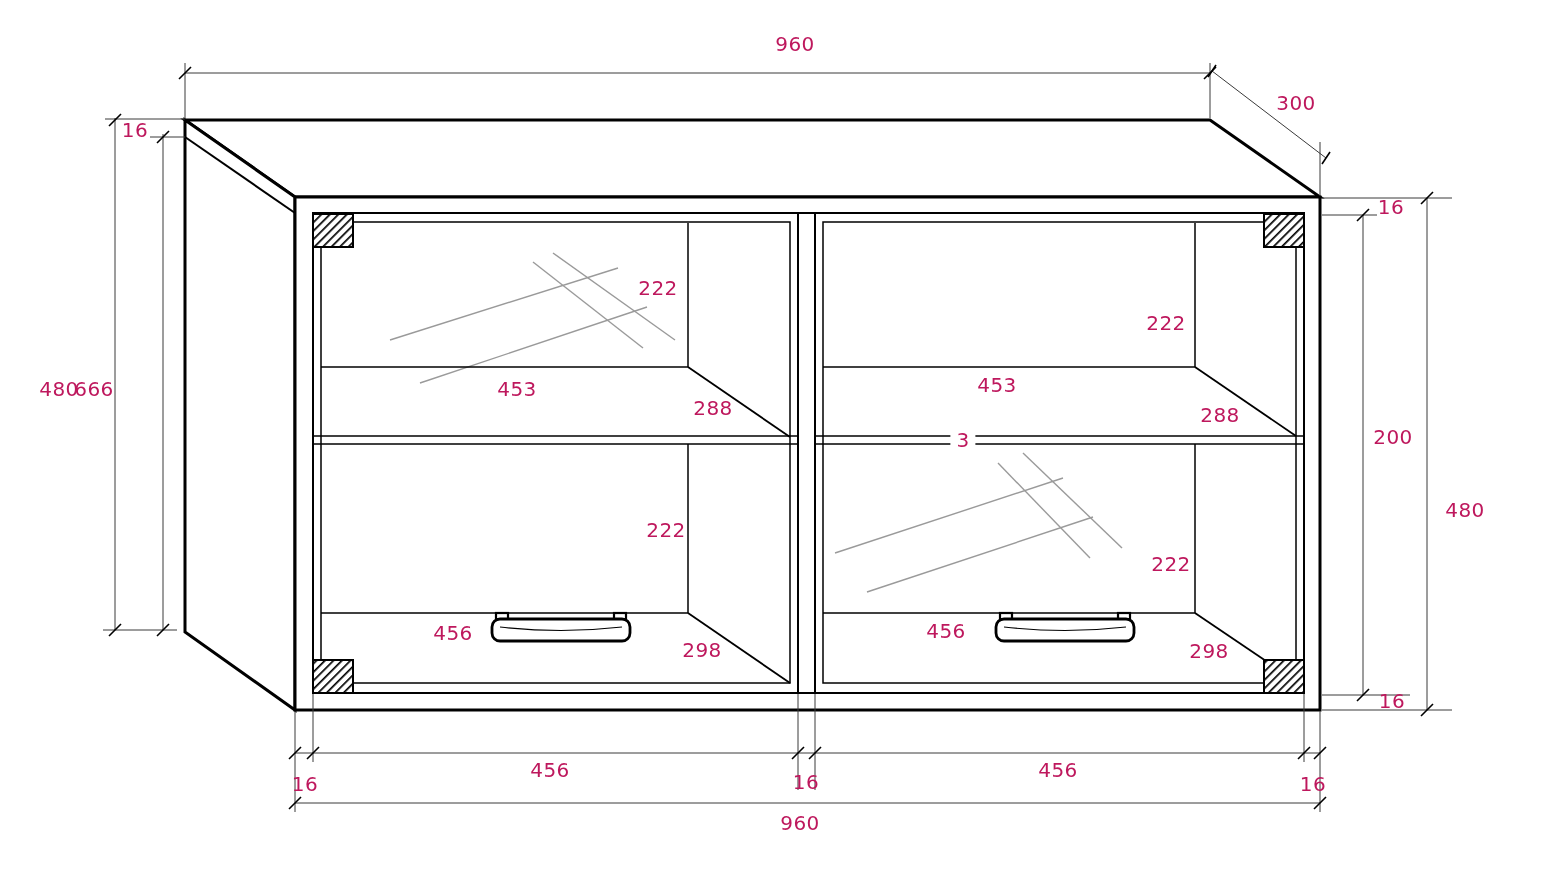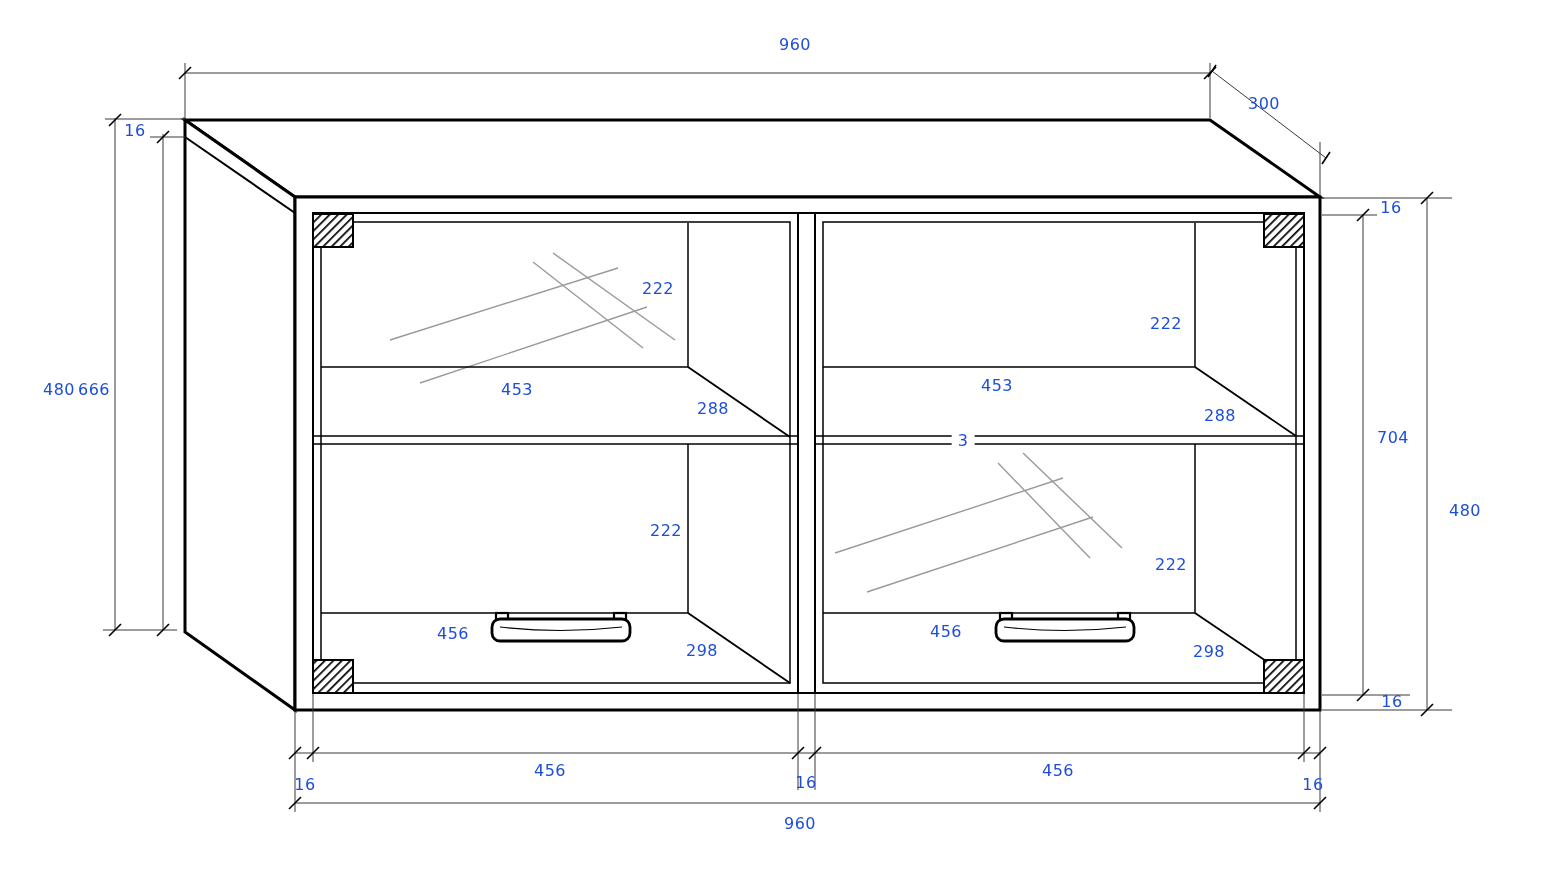--- a/index.html
+++ b/index.html
@@ -7,22 +7,22 @@
     position:relative;
     width:1552px;height:870px;
     background:#ffffff;
     font-family:"DejaVu Sans","Liberation Sans",sans-serif;
     overflow:hidden;
   }
   #drawing{position:absolute;left:0;top:0;}
   .dim-label{
     position:absolute;
     transform:translate(-50%,-50%);
-    font-size:16px;
-    color:#1d4ed8;
+    font-size:20px;
+    color:#be185d;
     white-space:nowrap;
     letter-spacing:0.5px;
   }
   .dim-label.on-line{background:#ffffff;padding:0 6px;}
 </style>
 </head>
 <body>
 
 <div id="canvas">
 
@@ -167,26 +167,26 @@
     <line x1="792" y1="759" x2="804" y2="747"></line>
     <line x1="809" y1="759" x2="821" y2="747"></line>
     <line x1="1298" y1="759" x2="1310" y2="747"></line>
     <line x1="1314" y1="759" x2="1326" y2="747"></line>
     <line x1="289" y1="809" x2="301" y2="797"></line>
     <line x1="1314" y1="809" x2="1326" y2="797"></line>
   </g>
 </svg>
 
 <span class="dim-label" style="left:795px;top:44px">960</span>
-<span class="dim-label" style="left:1264px;top:103px">300</span>
+<span class="dim-label" style="left:1296px;top:103px">300</span>
 <span class="dim-label" style="left:135px;top:130px">16</span>
 <span class="dim-label" style="left:59px;top:389px">480</span>
 <span class="dim-label" style="left:94px;top:389px">666</span>
 <span class="dim-label" style="left:1391px;top:207px">16</span>
-<span class="dim-label" style="left:1393px;top:437px">704</span>
+<span class="dim-label" style="left:1393px;top:437px">200</span>
 <span class="dim-label" style="left:1465px;top:510px">480</span>
 <span class="dim-label" style="left:1392px;top:701px">16</span>
 
 <span class="dim-label" style="left:658px;top:288px">222</span>
 <span class="dim-label" style="left:517px;top:389px">453</span>
 <span class="dim-label" style="left:713px;top:408px">288</span>
 <span class="dim-label" style="left:666px;top:530px">222</span>
 <span class="dim-label" style="left:453px;top:633px">456</span>
 <span class="dim-label" style="left:702px;top:650px">298</span>
 

